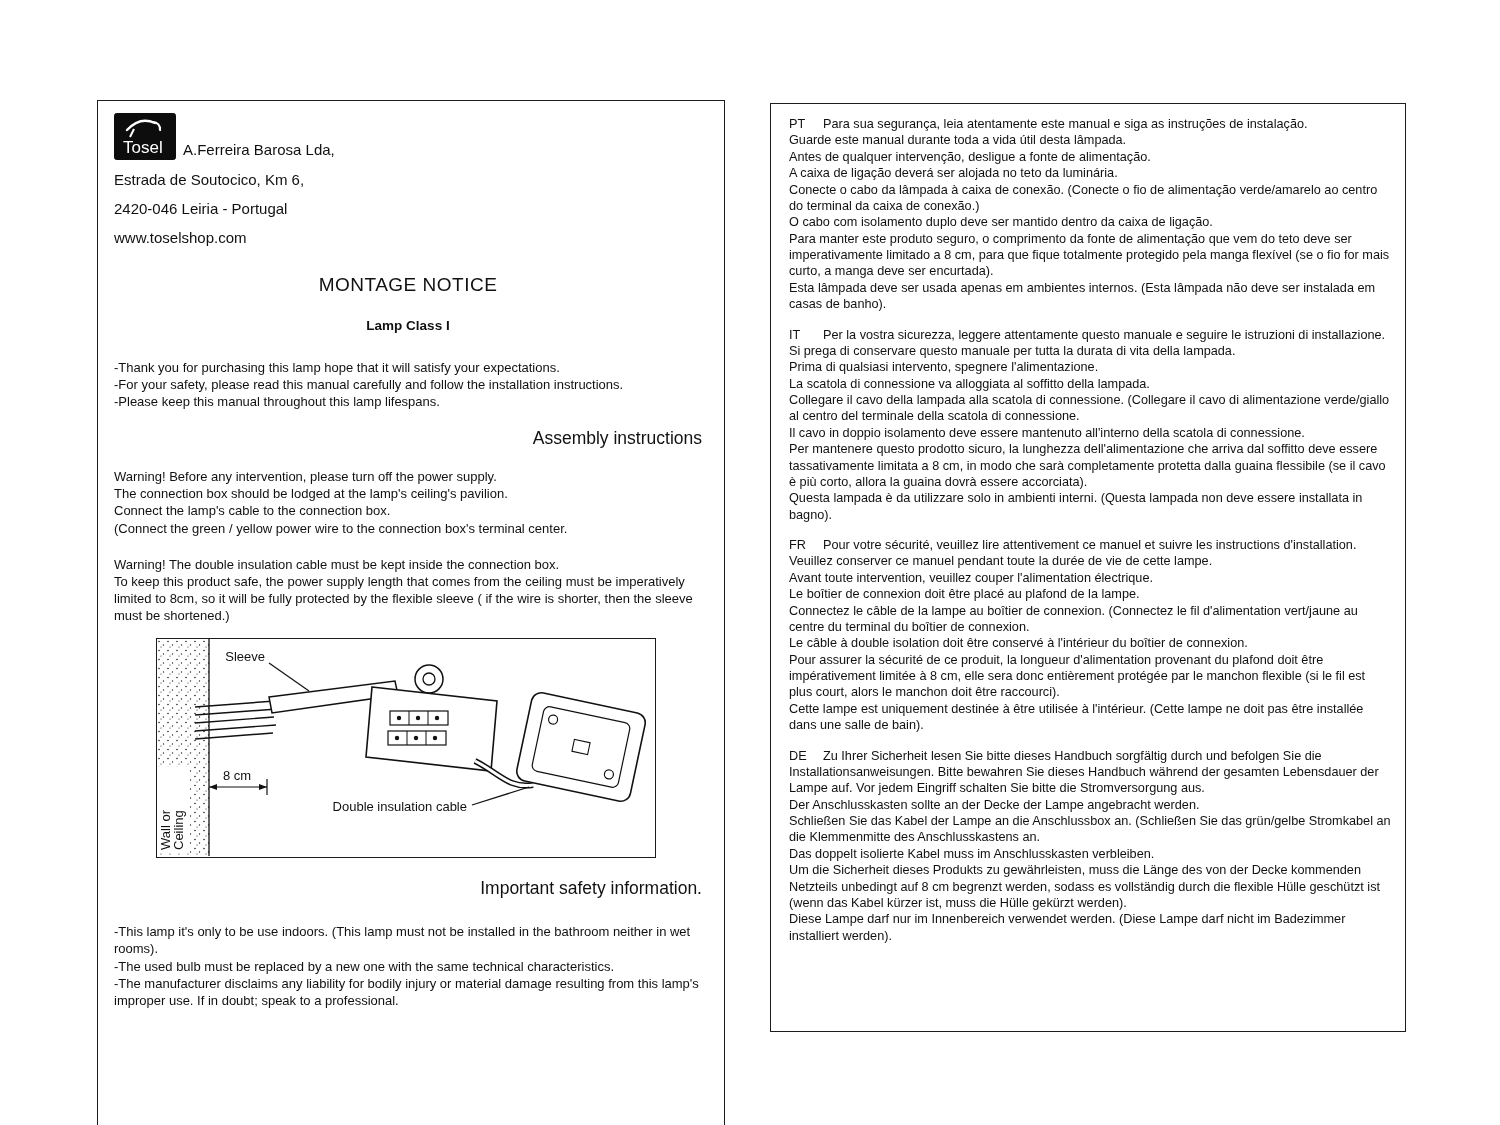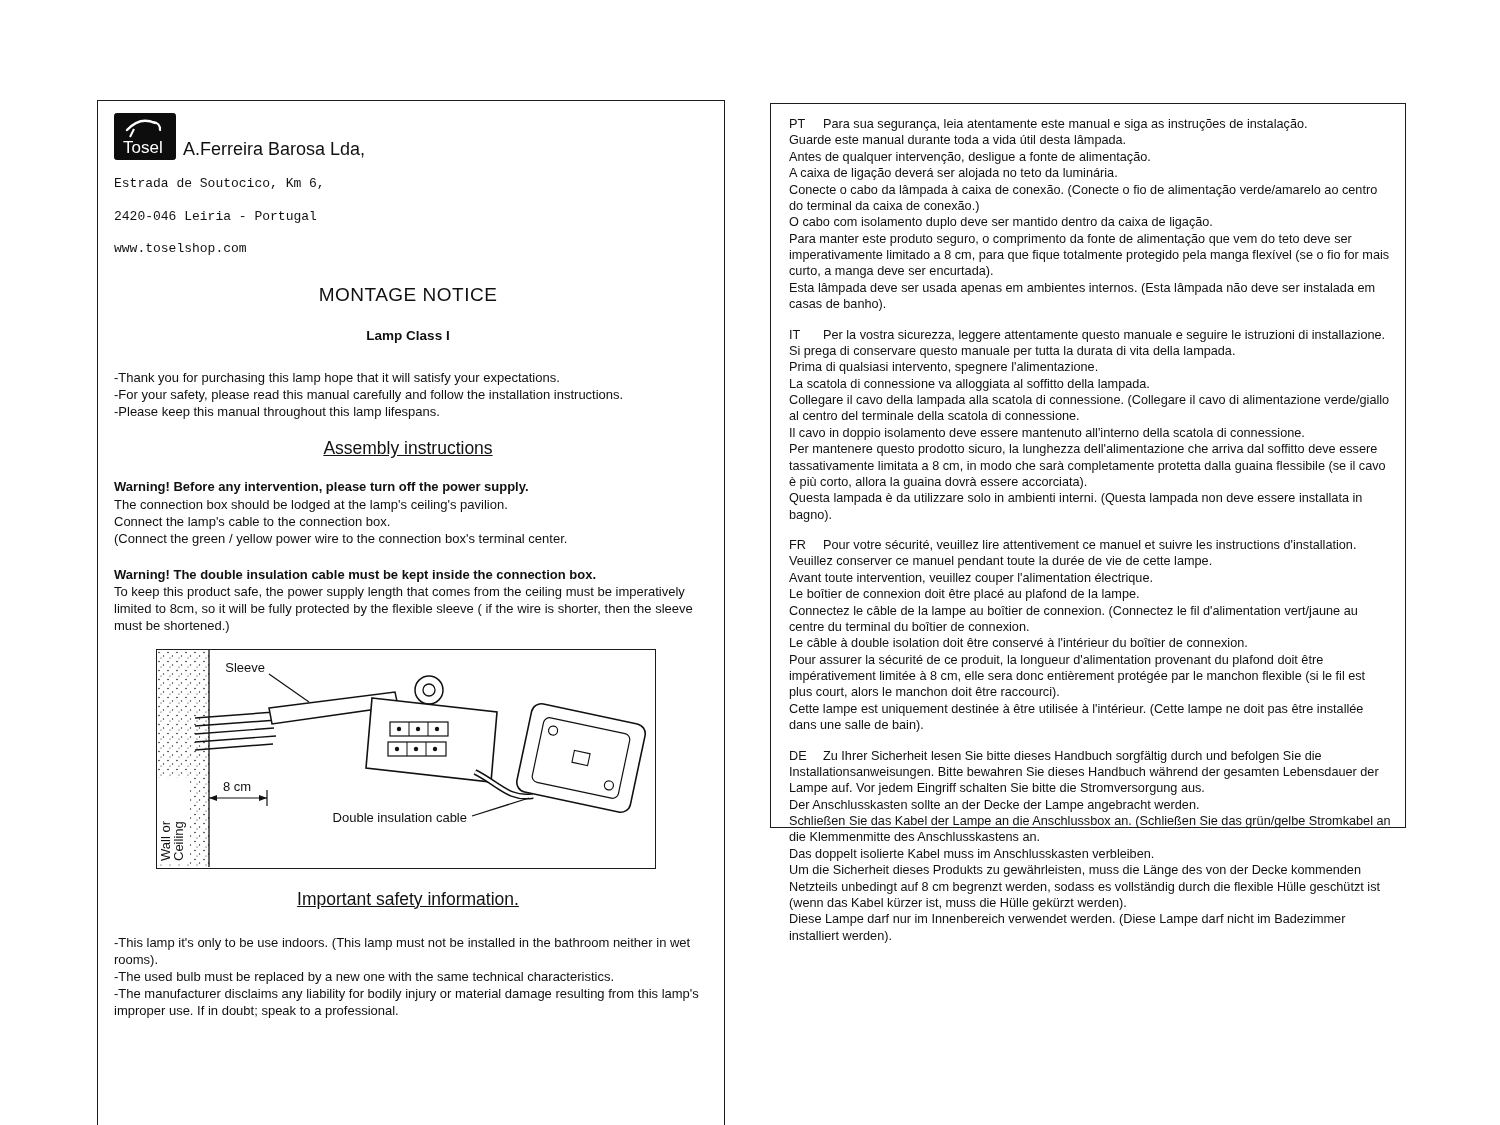--- a/index.html
+++ b/index.html
@@ -5,34 +5,34 @@
   * { margin:0; padding:0; box-sizing:border-box; }
   html,body { width:1500px; height:1125px; background:#ffffff; }
   body { font-family:"Liberation Sans", sans-serif; color:#111; position:relative; }
 
   .page-box {
     position:absolute;
     background:#fff;
     border:1.5px solid #1c1c1c;
   }
   #left-page  { left:97px;  top:100px; width:628px; height:1060px; padding:12px 22px 10px 16px; }
-  #right-page { left:770px; top:103px; width:636px; height:725px; padding:12px 14px 10px 18px; }
+  #right-page { left:770px; top:103px; width:636px; height:929px; padding:12px 14px 10px 18px; }
 
   .logo-row { display:flex; align-items:flex-end; gap:7px; }
   .logo { width:62px; height:47px; display:block; }
-  .addr { font-size:18px; line-height:1.25; }
-  .addr-line { font-size:13px; line-height:1.28; margin-top:16px;font-family:Liberation Mono, monospace; }
+  .addr { font-size:15px; line-height:1.25; }
+  .addr-line { font-size:15px; line-height:1.28; margin-top:10px; }
 
   .title   { text-align:center; font-size:19px; letter-spacing:0.5px; margin-top:26px; }
   .subtitle{ text-align:center; font-size:13.5px; font-weight:bold; margin-top:22px; }
-  .heading { text-align:center; font-size:17.5px; margin-top:18px;text-decoration:underline; }
+  .heading { text-align:right; font-size:17.5px; margin-top:18px; }
 
   .para { font-size:13px; line-height:1.32; white-space:pre-line; margin-top:0; }
   .intro { margin-top:26px; }
-  .bold { font-weight:bold; }
+  .bold { font-weight:normal; }
   .warn { margin-top:19px; }
 
   .diagram-wrap { margin:14px 0 0 42px; width:500px; height:220px; border:1.5px solid #1c1c1c; background:#fff; }
   .diagram-wrap svg { display:block; }
   .diag-label { font-size:13px; fill:#111; font-family:"Liberation Sans", sans-serif; }
 
   .safety-heading { margin-top:20px; }
   .safety-text { margin-top:24px; }
 
   .right-section { font-size:12.7px; line-height:1.29; margin-bottom:14px; }

